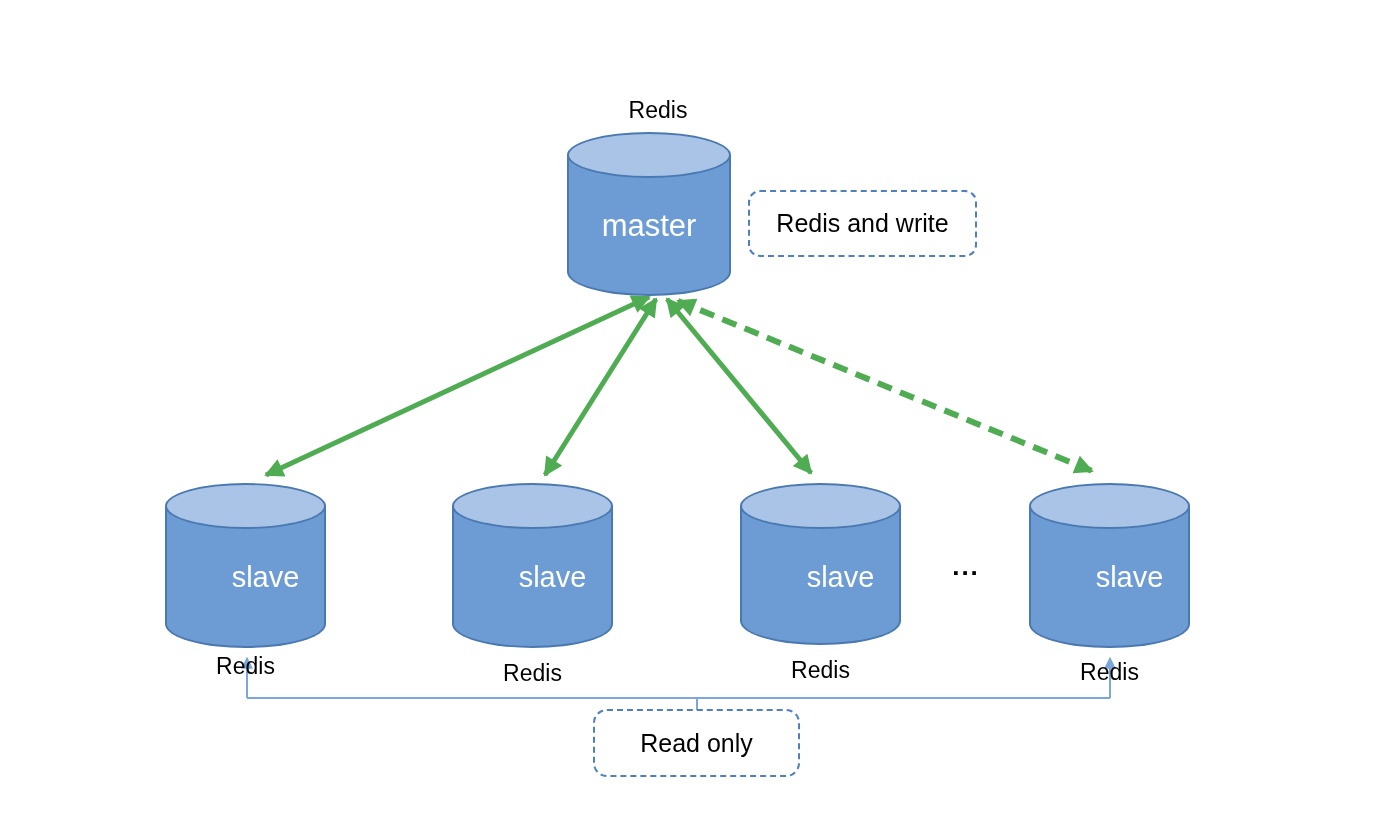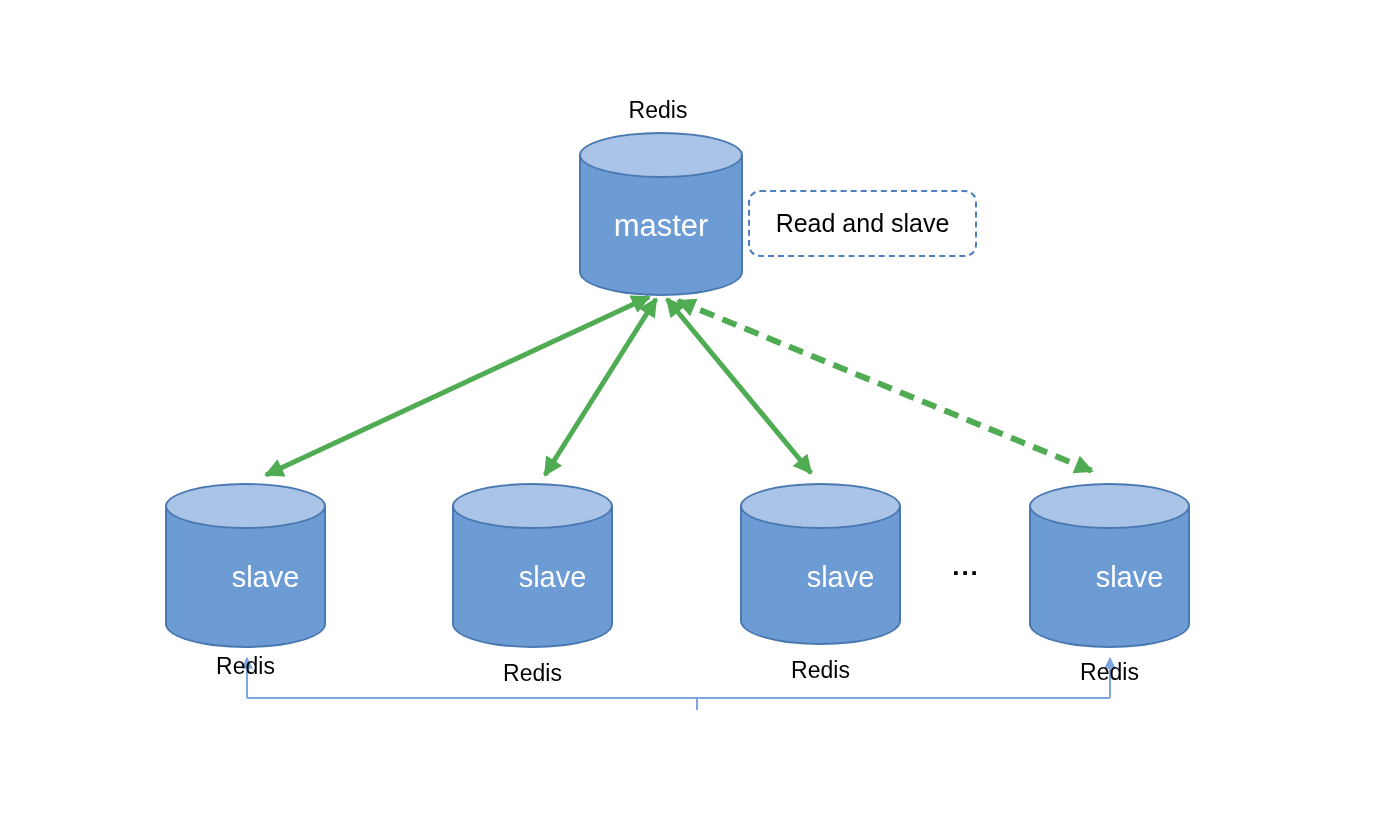--- a/index.html
+++ b/index.html
@@ -83,28 +83,28 @@
     <line class="green-dashed" x1="678" y1="301" x2="1092" y2="471" marker-start="url(#arrow-green-head)" marker-end="url(#arrow-green-head)"></line>
 
     <path class="blue-line" d="M247,698 H1110"></path>
     <path class="blue-line" d="M247,698 V658" marker-end="url(#arrow-blue-head)"></path>
     <path class="blue-line" d="M1110,698 V658" marker-end="url(#arrow-blue-head)"></path>
     <path class="blue-line" d="M697,698 V710"></path>
   </svg>
 
   <div class="text-label" style="left:575px;top:97px;width:166px;">Redis</div>
 
-  <div class="cylinder" style="left:579px;top:132px;width:164px;height:164px;">
+  <div class="cylinder" style="left:567px;top:132px;width:164px;height:164px;">
     <div class="cyl-body"></div>
     <div class="cyl-top"></div>
     <div class="cyl-label master-label">master</div>
   </div>
 
   <div class="dashed-box box-read-write">
-    <span>Read and slave</span>
+    <span>Redis and write</span>
   </div>
 
   <div class="cylinder" style="left:165px;top:483px;width:161px;height:165px;">
     <div class="cyl-body"></div>
     <div class="cyl-top"></div>
     <div class="cyl-label slave-label">slave</div>
   </div>
   <div class="text-label" style="left:165px;top:653px;width:161px;">Redis</div>
 
   <div class="cylinder" style="left:452px;top:483px;width:161px;height:165px;">
@@ -123,14 +123,17 @@
 
   <span class="ellipsis">...</span>
 
   <div class="cylinder" style="left:1029px;top:483px;width:161px;height:165px;">
     <div class="cyl-body"></div>
     <div class="cyl-top"></div>
     <div class="cyl-label slave-label">slave</div>
   </div>
   <div class="text-label" style="left:1029px;top:659px;width:161px;">Redis</div>
 
+  <div class="dashed-box box-read-only">
+    <span>Read only</span>
+  </div>
 
 </div>
 
 </body></html>

